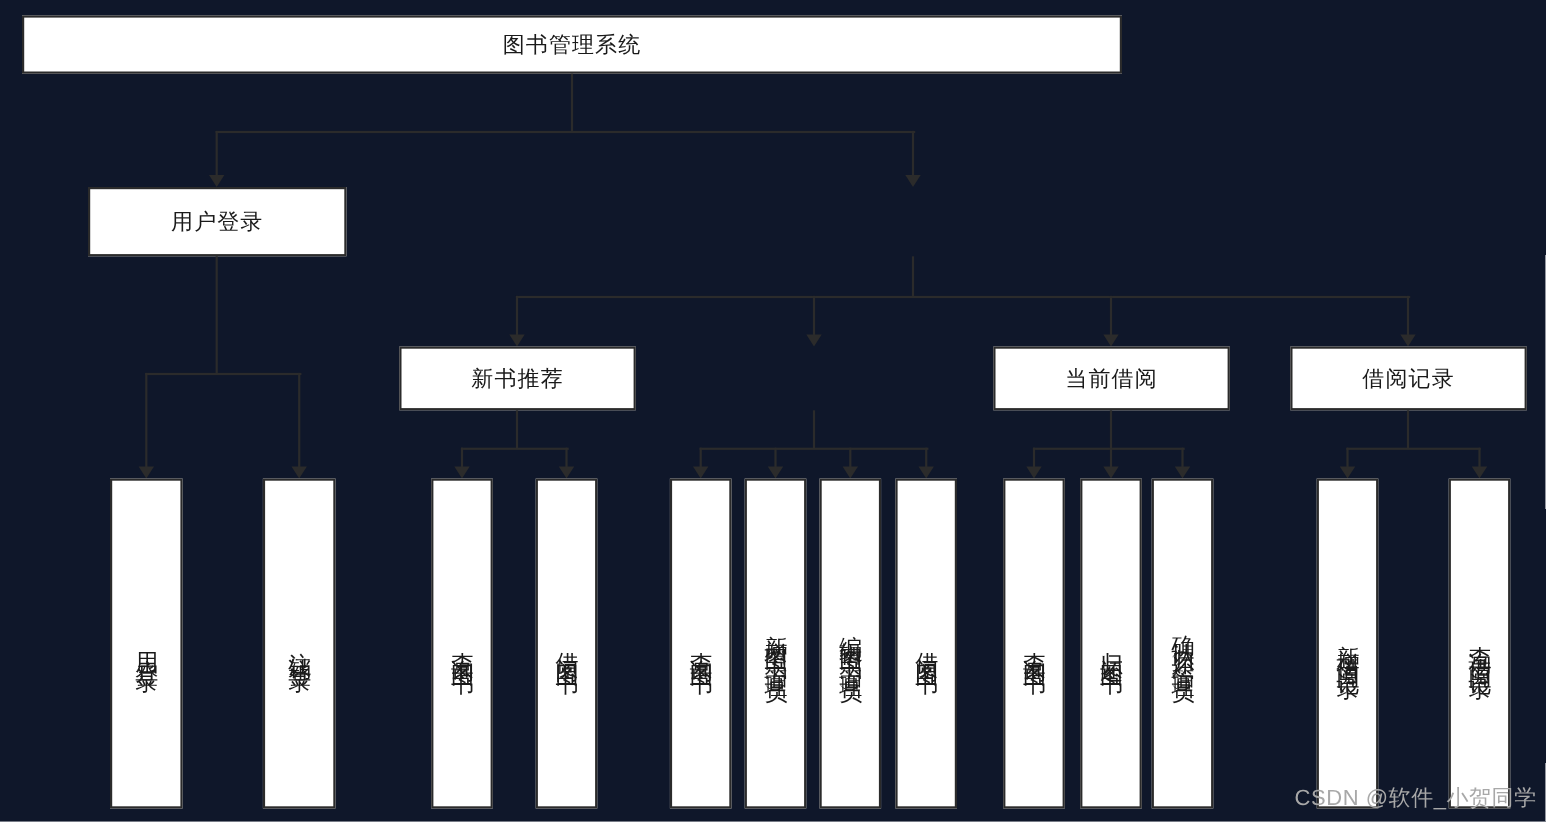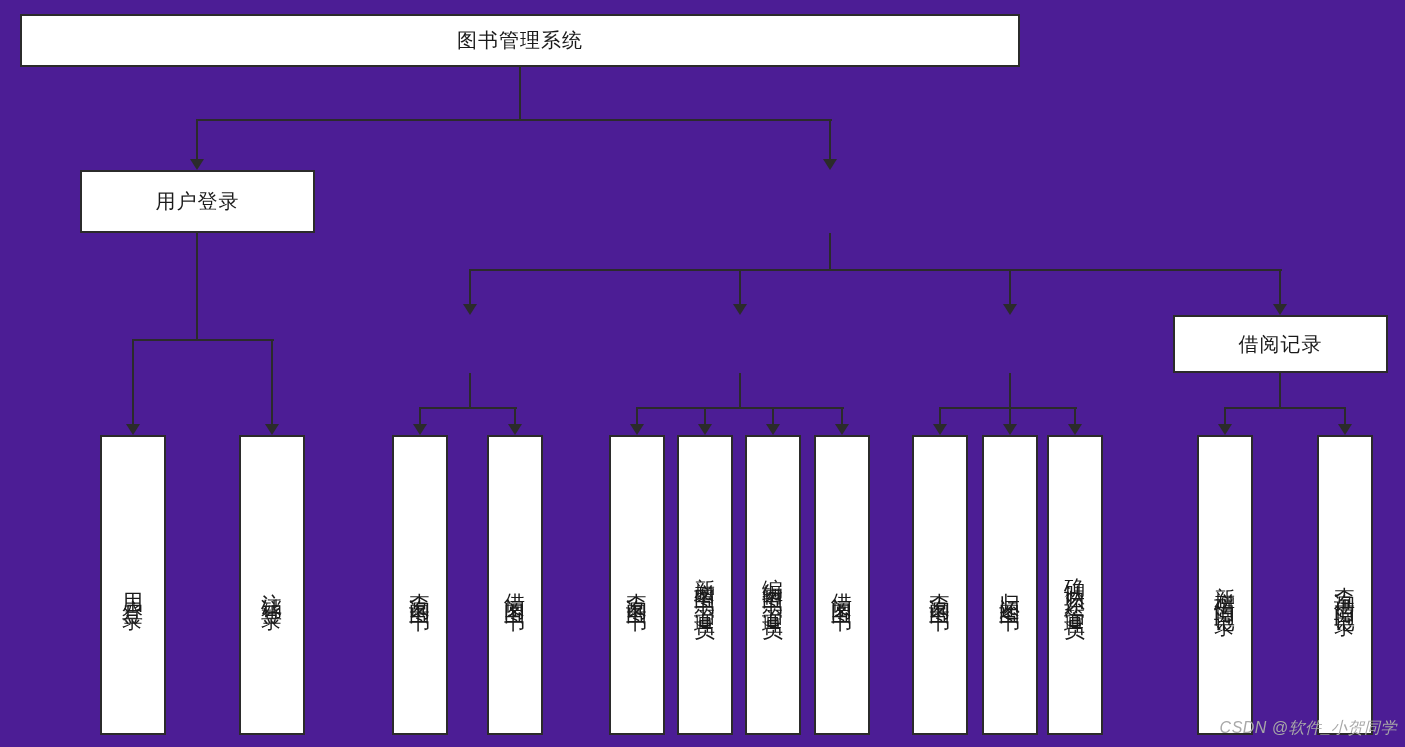--- a/index.html
+++ b/index.html
@@ -1,20 +1,20 @@
 <!DOCTYPE html>
 <html><head>
 <meta charset="utf-8">
 <style>
   html, body { margin: 0; padding: 0; background: #ffffff; }
   #canvas {
     position: relative;
     width: 1405px;
     height: 747px;
-    background: #4c1d95;
+    background: #0f172a;
     font-family: "Liberation Sans", "DejaVu Sans", sans-serif;
     overflow: hidden;
   }
   .box {
     position: absolute;
     box-sizing: border-box;
     border: 2px solid #2b2b2b;
     background: #ffffff;
     display: flex;
     align-items: center;
@@ -41,23 +41,22 @@
     height: 0;
     border-left: 7px solid transparent;
     border-right: 7px solid transparent;
     border-top: 11px solid #2b2b2b;
   }
   .watermark {
     position: absolute;
     right: 8px;
     bottom: 8px;
     color: #a8a8a8;
-    font-size: 16px;
+    font-size: 20px;
     letter-spacing: 0.5px;
-    font-style: italic;
   }
 </style>
 </head>
 <body>
 
 <div id="canvas">
 
   <div class="box" style="left:20px; top:14px; width:1000px; height:53px;">图书管理系统</div>
 
   <div class="line" style="left:519px; top:67px; width:2px; height:53px;"></div>
@@ -80,20 +79,22 @@
   <div class="line" style="left:469px; top:269px; width:813px; height:2px;"></div>
   <div class="line" style="left:469px; top:269px; width:2px; height:36px;"></div>
   <div class="line" style="left:739px; top:269px; width:2px; height:36px;"></div>
   <div class="line" style="left:1009px; top:269px; width:2px; height:36px;"></div>
   <div class="line" style="left:1279px; top:269px; width:2px; height:36px;"></div>
   <div class="arrow" style="left:463px; top:304px;"></div>
   <div class="arrow" style="left:733px; top:304px;"></div>
   <div class="arrow" style="left:1003px; top:304px;"></div>
   <div class="arrow" style="left:1273px; top:304px;"></div>
 
+  <div class="box" style="left:363px; top:315px; width:215px; height:58px;">新书推荐</div>
+  <div class="box" style="left:903px; top:315px; width:215px; height:58px;">当前借阅</div>
   <div class="box" style="left:1173px; top:315px; width:215px; height:58px;">借阅记录</div>
 
   <div class="line" style="left:469px; top:373px; width:2px; height:35px;"></div>
   <div class="line" style="left:419px; top:407px; width:98px; height:2px;"></div>
   <div class="line" style="left:419px; top:407px; width:2px; height:18px;"></div>
   <div class="line" style="left:514px; top:407px; width:2px; height:18px;"></div>
   <div class="arrow" style="left:413px; top:424px;"></div>
   <div class="arrow" style="left:508px; top:424px;"></div>
 
   <div class="line" style="left:739px; top:373px; width:2px; height:35px;"></div>

